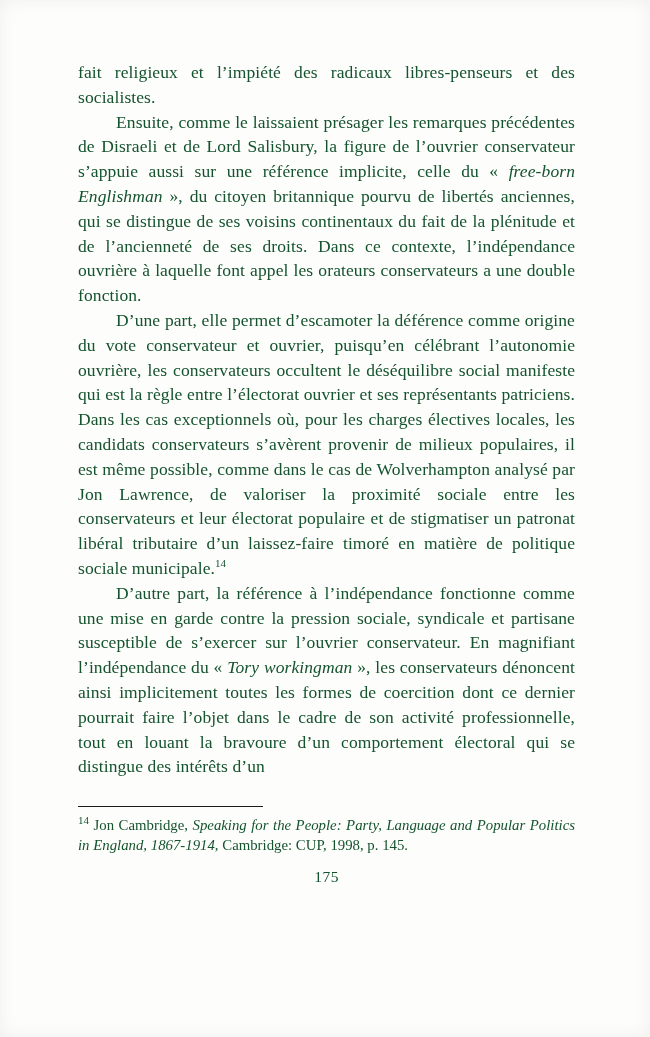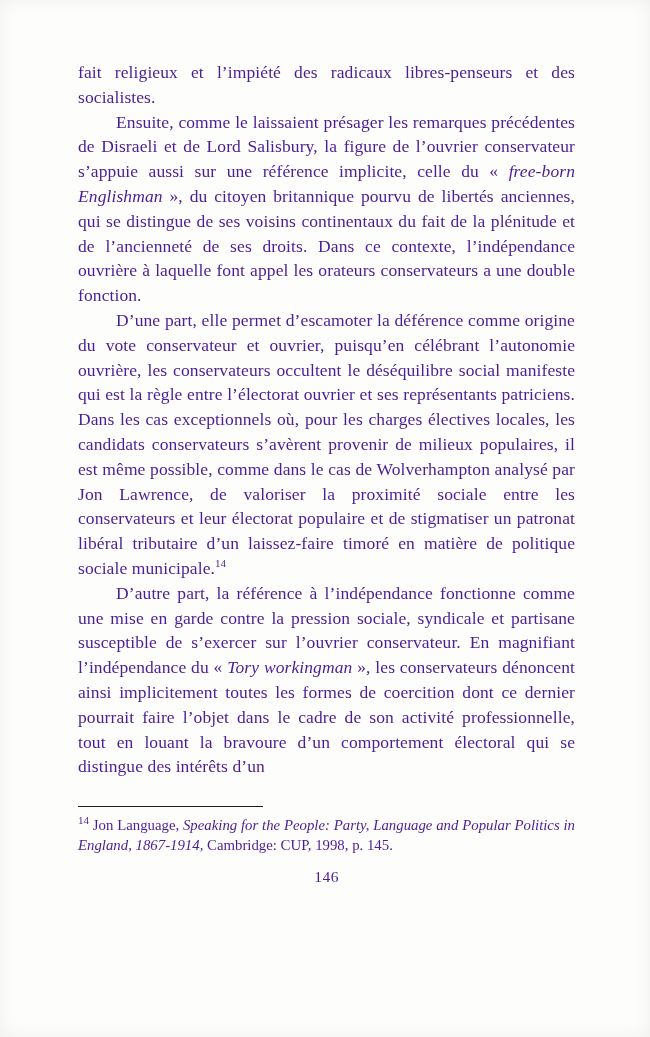--- a/index.html
+++ b/index.html
@@ -9,21 +9,21 @@
   }
   .scan {
     position: relative;
     width: 650px;
     height: 1037px;
     margin: 0 auto;
     background: #fdfdfb;
     box-shadow: inset 0 0 18px rgba(0,0,0,0.06);
     overflow: hidden;
     font-family: "Liberation Serif", "DejaVu Serif", serif;
-    color: #4c1d95;
+    color: #14532d;
   }
   .text-block {
     position: absolute;
     top: 60px;
     left: 78px;
     width: 497px;
   }
   .para {
     margin: 0;
     font-size: 17.5px;
@@ -66,18 +66,18 @@
     <p class="para"><span>fait religieux et l’impiété des radicaux libres-penseurs et des socialistes.</span></p>
 
     <p class="para indent"><span>Ensuite, comme le laissaient présager les remarques précédentes de Disraeli et de Lord Salisbury, la figure de l’ouvrier conservateur s’appuie aussi sur une référence implicite, celle du « </span><span class="italic">free-born Englishman</span><span> », du citoyen britannique pourvu de libertés anciennes, qui se distingue de ses voisins continentaux du fait de la plénitude et de l’ancienneté de ses droits. Dans ce contexte, l’indépendance ouvrière à laquelle font appel les orateurs conservateurs a une double fonction.</span></p>
 
     <p class="para indent"><span>D’une part, elle permet d’escamoter la déférence comme origine du vote conservateur et ouvrier, puisqu’en célébrant l’autonomie ouvrière, les conservateurs occultent le déséquilibre social manifeste qui est la règle entre l’électorat ouvrier et ses représentants patriciens. Dans les cas exceptionnels où, pour les charges électives locales, les candidats conservateurs s’avèrent provenir de milieux populaires, il est même possible, comme dans le cas de Wolverhampton analysé par Jon Lawrence, de valoriser la proximité sociale entre les conservateurs et leur électorat populaire et de stigmatiser un patronat libéral tributaire d’un laissez-faire timoré en matière de politique sociale municipale.</span><sup class="fn-ref">14</sup></p>
 
     <p class="para indent"><span>D’autre part, la référence à l’indépendance fonctionne comme une mise en garde contre la pression sociale, syndicale et partisane susceptible de s’exercer sur l’ouvrier conservateur. En magnifiant l’indépendance du « </span><span class="italic">Tory workingman</span><span> », les conservateurs dénoncent ainsi implicitement toutes les formes de coercition dont ce dernier pourrait faire l’objet dans le cadre de son activité professionnelle, tout en louant la bravoure d’un comportement électoral qui se distingue des intérêts d’un</span></p>
 
     <div class="footnote-rule"></div>
 
-    <p class="footnote"><sup class="fn-ref">14</sup><span> Jon Language, </span><span class="italic">Speaking for the People: Party, Language and Popular Politics in England, 1867-1914,</span><span> Cambridge: CUP, 1998, p. 145.</span></p>
+    <p class="footnote"><sup class="fn-ref">14</sup><span> Jon Cambridge, </span><span class="italic">Speaking for the People: Party, Language and Popular Politics in England, 1867-1914,</span><span> Cambridge: CUP, 1998, p. 145.</span></p>
 
-    <div class="page-number">146</div>
+    <div class="page-number">175</div>
 
   </div>
 </div>
 
 </body></html>

